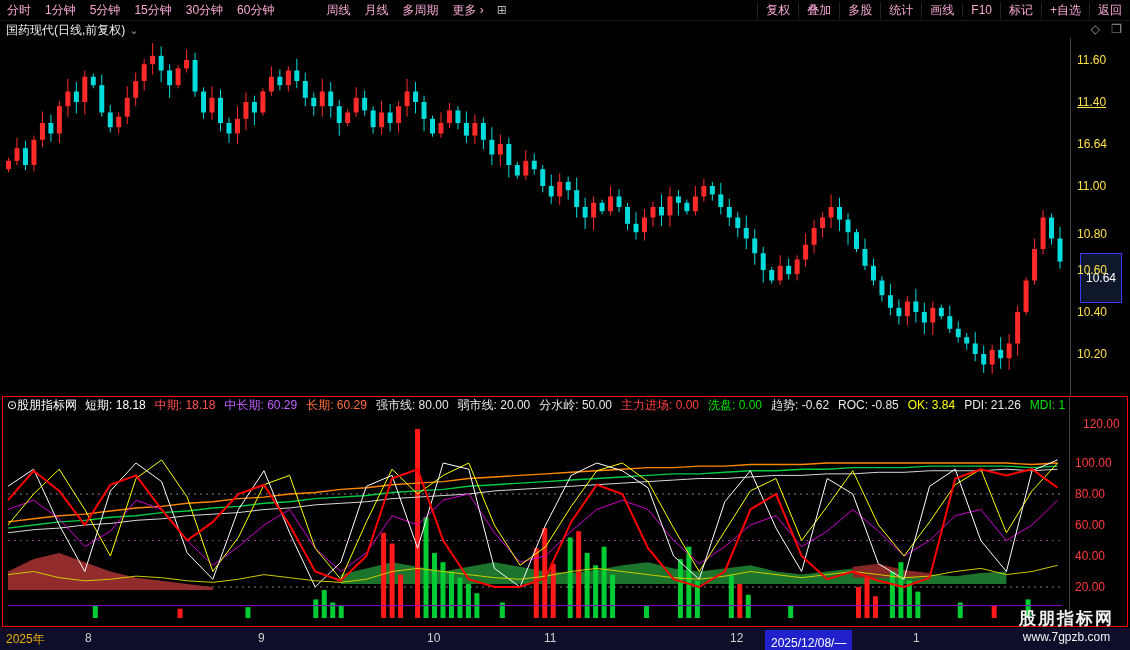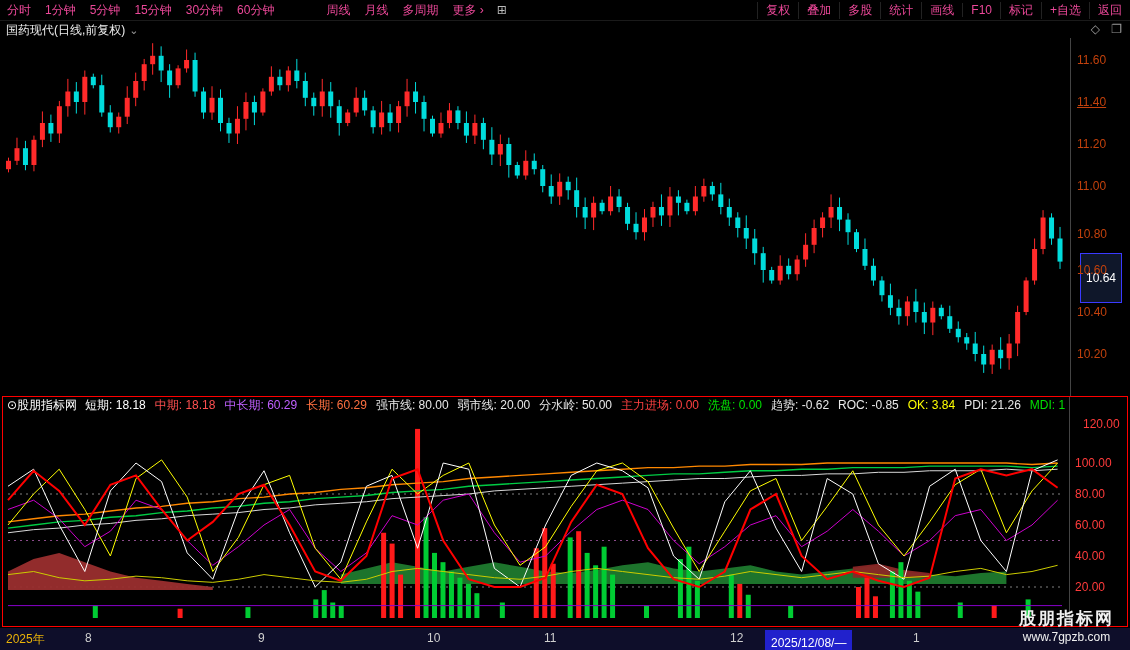--- a/index.html
+++ b/index.html
@@ -3,38 +3,38 @@
 <meta charset="utf-8">
 <style>
   html,body{margin:0;padding:0;background:#000;}
   body{width:1130px;height:650px;position:relative;overflow:hidden;
        font-family:"Liberation Sans","DejaVu Sans",sans-serif;color:#ddd;}
 
   
   .topbar{position:absolute;top:0;left:0;width:1130px;height:20px;background:#000;
           display:flex;align-items:center;justify-content:space-between;font-size:12px;}
   .tb-left,.tb-right{display:flex;align-items:center;}
-  .tb-item{padding:0 7px;color:#ec4899;white-space:nowrap;cursor:default;}
+  .tb-item{padding:0 7px;color:#f9a8d4;white-space:nowrap;cursor:default;}
   .tb-item.active{color:#ff3232;margin-top:43px;}
   .tb-right .tb-item{padding:0 8px;border-left:1px solid #222;}
   .tb-icon{color:#bbb;padding:0 6px;}
 
   
   .titlebar{position:absolute;top:20px;left:0;width:1130px;height:18px;background:#000;
             display:flex;align-items:center;font-size:12px;border-top:1px solid #1a1a1a;}
   .title-text{color:#eee;margin-left:6px;}
   .title-caret{color:#999;margin-left:4px;font-size:11px;}
   .title-icons{position:absolute;right:8px;top:1px;color:#999;font-size:12px;}
   .title-icons span{margin-left:8px;}
 
   
   .main-chart{position:absolute;top:38px;left:0;width:1070px;height:358px;background:#000;}
   .price-axis{position:absolute;top:38px;left:1070px;width:60px;height:358px;
               background:#000;border-left:1px solid #444;}
-  .ptick{position:absolute;left:6px;color:#c2410c;font-size:12px;line-height:14px;}
+  .ptick{position:absolute;left:6px;color:#fde047;font-size:12px;line-height:14px;}
   .last-badge{position:absolute;left:9px;background:#0f172a;color:#fff;font-size:12px;
               line-height:16px;padding:16px 5px;border:1px solid #3a3aff;}
 
   
   .ind-panel{position:absolute;top:396px;left:2px;width:1126px;height:231px;
              border:1px solid #ff0000;box-sizing:border-box;background:#000;}
   .ind-header{position:absolute;top:1px;left:4px;width:1058px;height:15px;font-size:12px;
               line-height:15px;white-space:nowrap;overflow:hidden;}
   .ind-site{color:#fff;margin-right:8px;}
   .ind-field{margin-right:9px;}
@@ -348,21 +348,21 @@
       <rect x="1049.04" y="179.5" width="5" height="20.999999999999915" fill="#00dcdc"></rect>
       <line x1="1060.02" y1="188.95" x2="1060.02" y2="230.94999999999985" stroke="#00dcdc" stroke-width="1"></line>
       <rect x="1057.52" y="200.49999999999991" width="5" height="23.09999999999988" fill="#00dcdc"></rect>
     </svg>
 </div>
 
 <div class="price-axis" id="price-ticks">
   <div class="last-badge" id="last-badge" style="top: 214.6px;">10.64</div>
 <div class="ptick" style="top: 15px;">11.60</div>
     <div class="ptick" style="top: 57px; text-decoration: underline;">11.40</div>
-    <div class="ptick" style="top: 99px;">11.20</div>
+    <div class="ptick" style="top: 99px;">16.64</div>
     <div class="ptick" style="top: 141px;">11.00</div>
     <div class="ptick" style="top: 189px; text-align: center;">10.80</div>
     <div class="ptick" style="top: 225px;">10.60</div>
     <div class="ptick" style="top: 267px;">10.40</div>
     <div class="ptick" style="top: 309px;">10.20</div>
   </div>
 
 <div class="ind-panel">
   <div class="ind-header" id="ind-header">
     <span style="color:#fff">⊙</span><span class="ind-site">股朋指标网</span><span id="ind-fields"><span class="ind-field" style="color: rgb(255, 255, 255);">短期: 18.18</span><span class="ind-field" style="color: rgb(255, 80, 80);">中期: 18.18</span><span class="ind-field" style="color: rgb(192, 96, 255);">中长期: 60.29</span><span class="ind-field" style="color: rgb(255, 112, 64);">长期: 60.29</span><span class="ind-field" style="color: rgb(232, 232, 232);">强市线: 80.00</span><span class="ind-field" style="color: rgb(232, 232, 232);">弱市线: 20.00</span><span class="ind-field" style="color: rgb(232, 232, 232);">分水岭: 50.00</span><span class="ind-field" style="color: rgb(255, 64, 64);">主力进场: 0.00</span><span class="ind-field" style="color: rgb(0, 224, 0);">洗盘: 0.00</span><span class="ind-field" style="color: rgb(232, 232, 232);">趋势: -0.62</span><span class="ind-field" style="color: rgb(232, 232, 232);">ROC: -0.85</span><span class="ind-field" style="color: rgb(255, 255, 0);">OK: 3.84</span><span class="ind-field" style="color: rgb(232, 232, 232);">PDI: 21.26</span><span class="ind-field" style="color: rgb(0, 224, 0);">MDI: 13.59</span></span>

